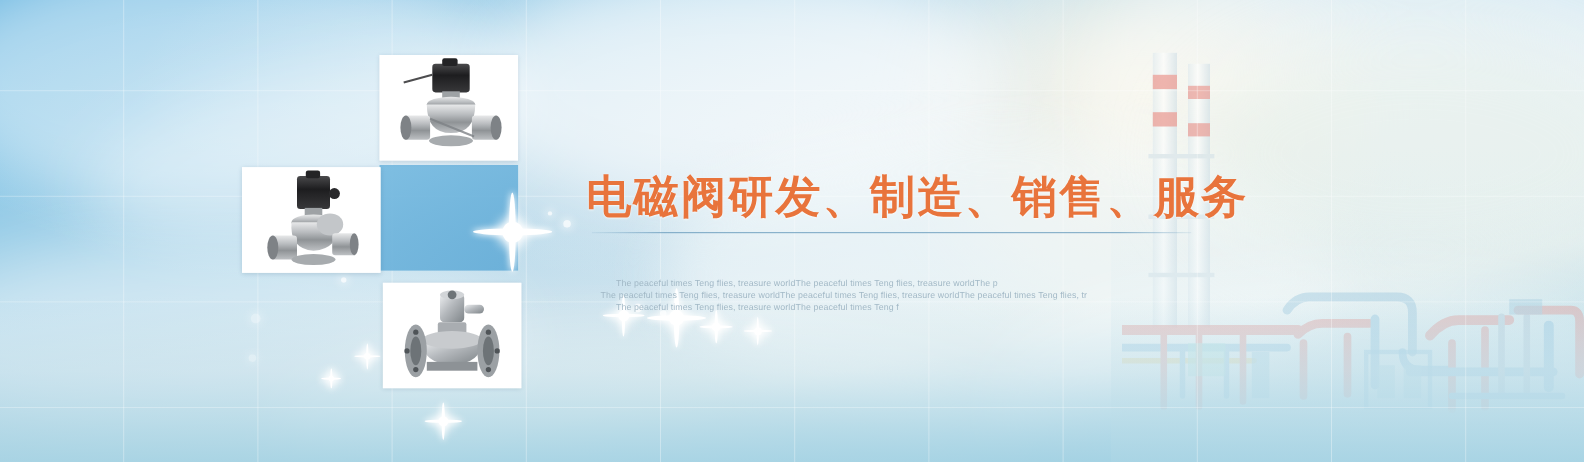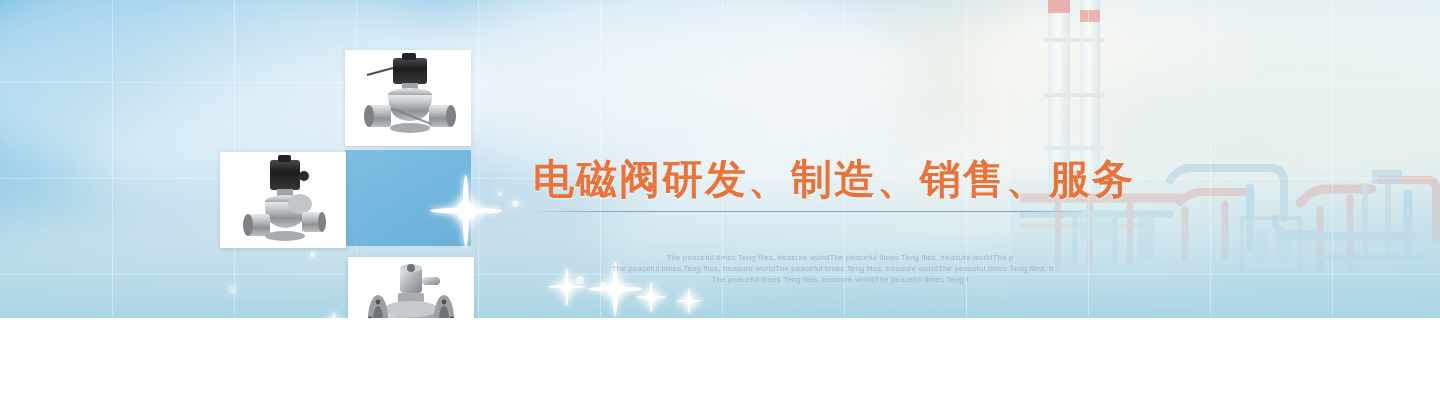--- a/index.html
+++ b/index.html
@@ -1,21 +1,21 @@
 <!DOCTYPE html>
 <html><head>
 <meta charset="utf-8">
 <style>
   html,body{margin:0;padding:0;}
   body{
     width:1440px;height:420px;overflow:hidden;
     font-family:"Liberation Sans","DejaVu Sans",sans-serif;
   }
   #banner{
-    position:relative;width:1440px;height:318px;overflow:hidden;
+    position:relative;width:1440px;height:420px;overflow:hidden;
     background:#7dc3e8;
   }
   
   .sky-base{
     position:absolute;inset:0;
     background:
       radial-gradient(120% 90% at 78% 18%, #eef4f6 0%, rgba(238,244,246,0) 58%),
       radial-gradient(90% 70% at 52% 30%, #cfe3ef 0%, rgba(207,227,239,0) 62%),
       linear-gradient(170deg,#6fb9e2 0%, #82c4e6 18%, #a6d3e9 38%, #cfe4ee 56%, #dfeced 70%, #a9d5e5 88%, #8ec9e1 100%);
   }
@@ -92,21 +92,21 @@
   }
   .subhead{
     position:absolute;left:511px;top:221px;
     font-size:27px;font-weight:bold;letter-spacing:1px;
     color:#3d7fa8;
     text-shadow:0 1px 1px rgba(255,255,255,.8);
     white-space:nowrap;
   }
   .blurb{
     position:absolute;left:560px;top:252px;width:560px;
-    text-align:center;color:#9fb6c4;font-size:8px;line-height:11px;
+    color:#9fb6c4;font-size:8px;line-height:11px;
     opacity:.95;white-space:nowrap;
   }
   .blurb div{white-space:nowrap;}
   .blurb .l1{letter-spacing:.1px;}
   .blurb .l2{letter-spacing:.1px;margin-left:-14px;}
   .blurb .l3{letter-spacing:.1px;}
 </style>
 </head>
 <body>
 

